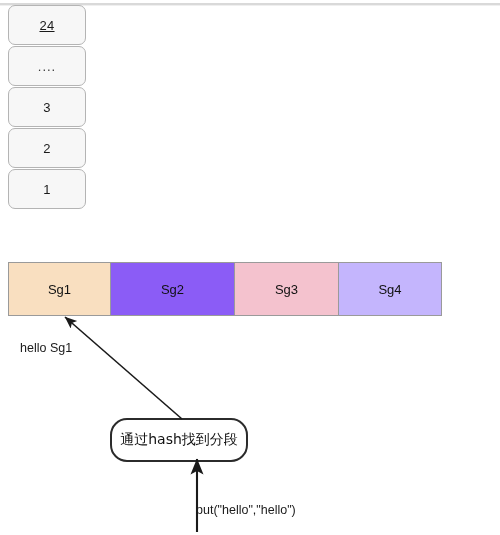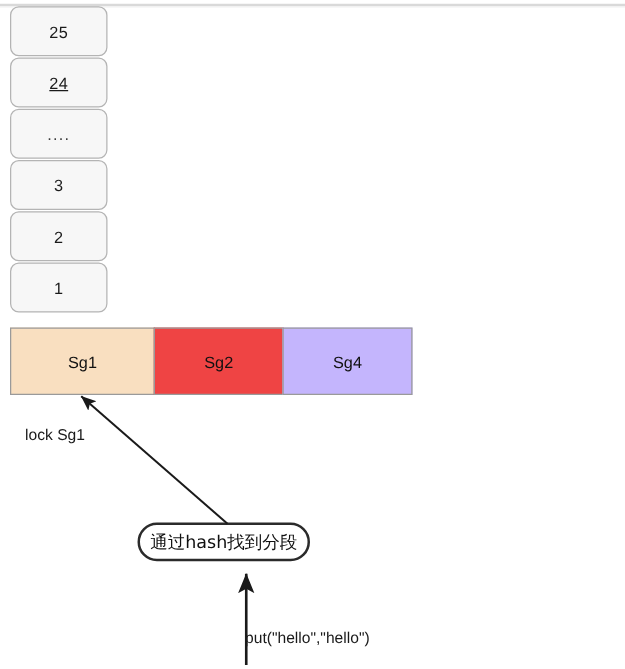--- a/index.html
+++ b/index.html
@@ -103,21 +103,21 @@
     color: #1a1a1a;
     white-space: nowrap;
   }
 
   
   .hash-box {
     position: absolute;
     left: 110px;
     top: 418px;
     width: 138px;
-    height: 31px;
+    height: 44px;
     box-sizing: border-box;
     border: 2px solid #2b2b2b;
     border-radius: 17px;
     background: #ffffff;
     display: flex;
     align-items: center;
     justify-content: center;
     font-size: 14px;
     color: #111111;
     font-family: "DejaVu Sans", "Liberation Sans", sans-serif;
@@ -135,53 +135,53 @@
 </style>
 </head>
 <body>
 
 <div id="canvas" style="background: rgb(255, 255, 255);">
 
   <div class="top-rule"></div>
   <div class="top-rule2"></div>
 
   <div class="stack">
-    <div class="stack-cell" style="background: rgb(247, 247, 247); border-color: rgb(180, 180, 180);">
-      <span>25</span>
-    </div>
     <div class="stack-cell" style="background: rgb(247, 247, 247); border-color: rgb(180, 180, 180); text-decoration: underline;">
       <span>24</span>
     </div>
     <div class="stack-cell dots" style="background: rgb(247, 247, 247); border-color: rgb(180, 180, 180);">
       <span>....</span>
     </div>
     <div class="stack-cell" style="background: rgb(247, 247, 247); border-color: rgb(180, 180, 180);">
       <span>3</span>
     </div>
     <div class="stack-cell" style="background: rgb(247, 247, 247); border-color: rgb(180, 180, 180);">
       <span>2</span>
     </div>
     <div class="stack-cell" style="background: rgb(247, 247, 247); border-color: rgb(180, 180, 180);">
       <span>1</span>
     </div>
   </div>
 
   <div class="seg-bar">
-    <div class="seg" style="background: rgb(249, 223, 192); width: 116px; border-color: rgb(154, 154, 154); justify-content: center;">
+    <div class="seg" style="background: rgb(249, 223, 192); width: 103px; border-color: rgb(154, 154, 154); justify-content: center;">
       <span>Sg1</span>
     </div>
-    <div class="seg" style="background: #ef4444; width: 104px; border-color: rgb(154, 154, 154);">
+    <div class="seg" style="background: #8b5cf6; width: 125px; border-color: rgb(154, 154, 154);">
       <span>Sg2</span>
+    </div>
+    <div class="seg" style="background: rgb(244, 194, 206); width: 105px; border-color: rgb(154, 154, 154);">
+      <span>Sg3</span>
     </div>
     <div class="seg" style="background: #c4b5fd; width: 104px; border-color: rgb(154, 154, 154);">
       <span>Sg4</span>
     </div>
   </div>
 
-  <div class="label-lock">lock Sg1</div>
+  <div class="label-lock">hello Sg1</div>
 
   <div class="hash-box">
     <span>通过hash找到分段</span>
   </div>
 
   <div class="label-put">put("hello","hello")</div>
 
   <svg class="arrows" viewBox="0 0 500 535">
     <defs>
       <marker id="ah" markerWidth="9" markerHeight="9" refX="7.4" refY="3.1" orient="auto" markerUnits="strokeWidth">

